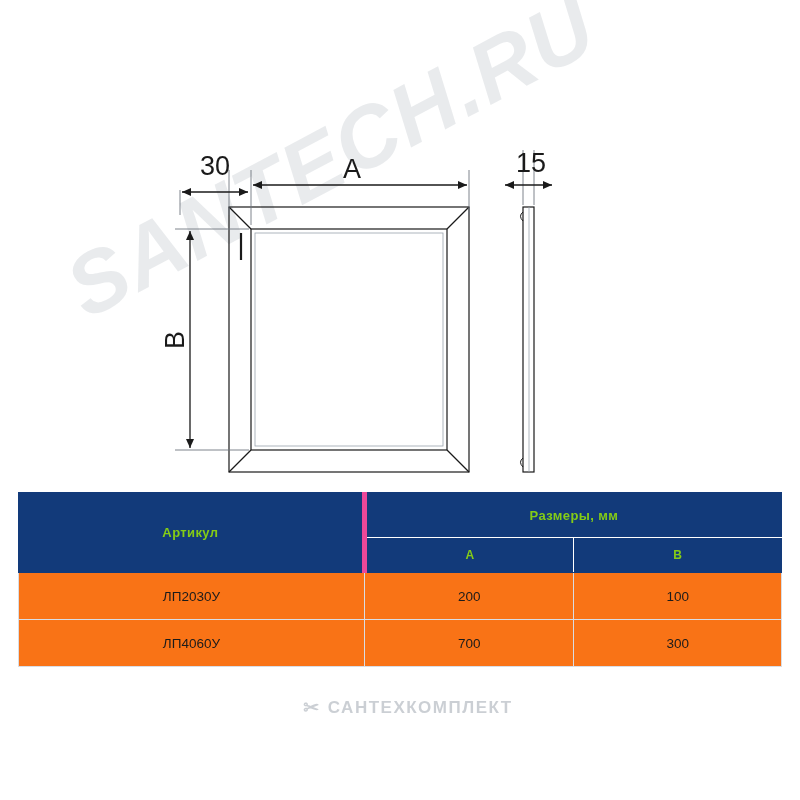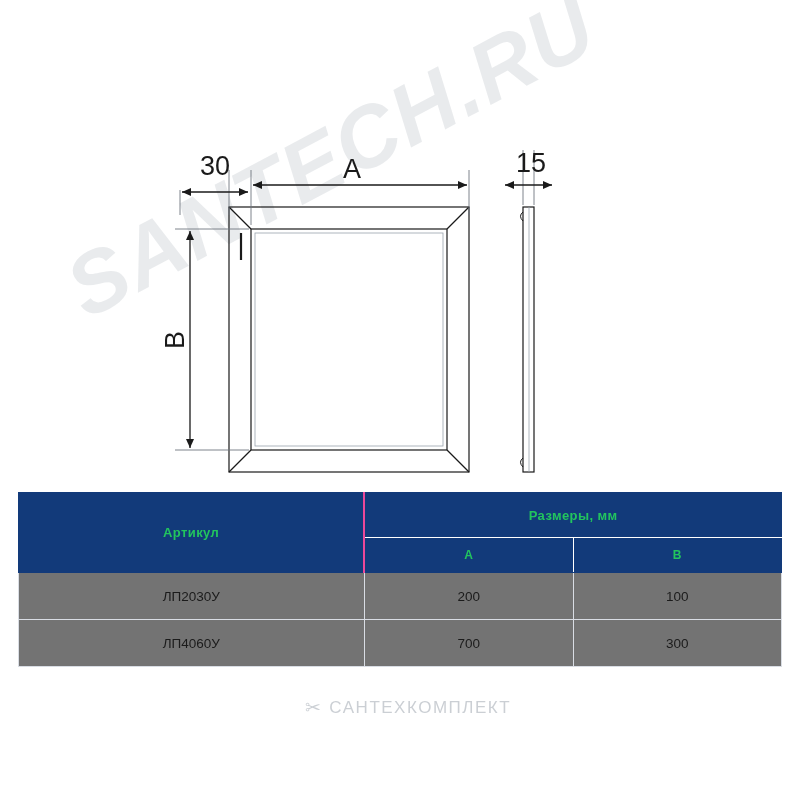--- a/index.html
+++ b/index.html
@@ -42,21 +42,21 @@
   }
 
   .wm-bottom {
     position: absolute;
     left: 0;
     right: 0;
     top: 695px;
     text-align: center;
     color: rgba(140, 148, 160, 0.45);
     font-size: 17px;
-    font-weight: normal;
+    font-weight: bold;
     letter-spacing: 1.5px;
     user-select: none;
     pointer-events: none;
     margin-left: 16px;
   }
   .wm-bottom .wm-mark {
     display: inline-block;
     margin-right: 7px;
     font-size: 19px;
     transform: translateY(1px);
@@ -80,49 +80,49 @@
     border-collapse: collapse;
     font-size: 13px;
   }
   #spec-table th, #spec-table td {
     border: 1px solid #d9dde4;
     text-align: center;
     vertical-align: middle;
   }
   #spec-table thead th {
     background: #123a7a;
-    color: #22c55e;
+    color: #84cc16;
     border-color: #123a7a;
     font-weight: bold;
     letter-spacing: 0.4px;
   }
   #spec-table thead th.hdr-art {
     width: 320px;
-    border-right: 2px solid #ec4899;
+    border-right: 5px solid #ec4899;
   }
   #spec-table thead th.hdr-sizes {
     border-bottom: 1px solid #ffffff;
   }
   #spec-table thead th.hdr-a,
   #spec-table thead th.hdr-b {
     width: 192px;
     font-size: 12px;
   }
   #spec-table thead th.hdr-a {
     border-right: 1px solid #ffffff;
   }
   #spec-table thead tr.row1 th {
     height: 42px;
   }
   #spec-table thead tr.row2 th {
     height: 32px;
   }
   #spec-table tbody td {
     height: 44px;
-    background: #737373;
+    background: #f97316;
     color: #1b1b1b;
     font-size: 13.5px;
   }
 </style>
 </head>
 <body>
 
 <div id="page">
 
   <div class="wm-diagonal">SANTECH.RU</div>

